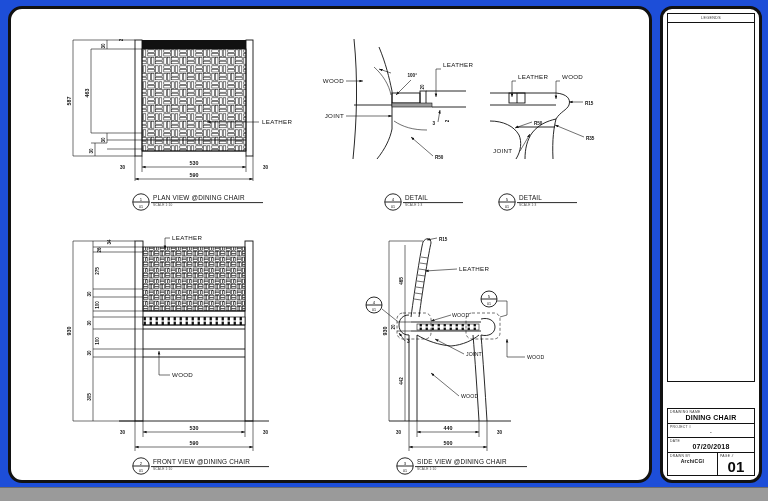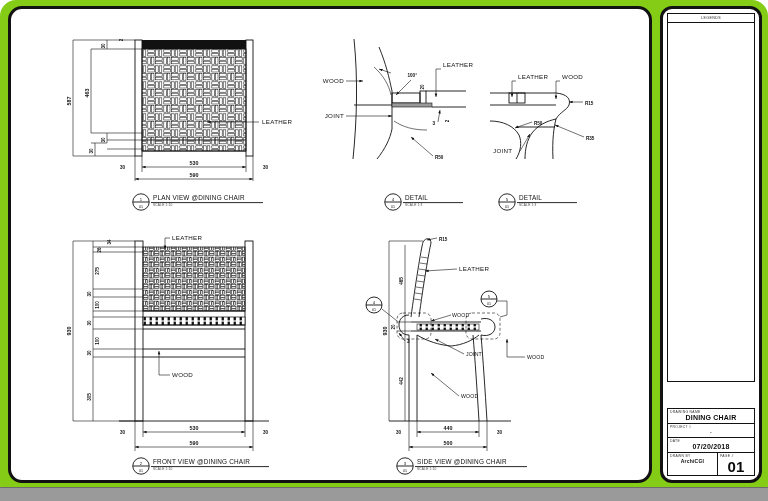--- a/index.html
+++ b/index.html
@@ -6,22 +6,21 @@
   html, body { margin:0; padding:0; }
   body {
     width:768px; height:501px;
     background:#ffffff;
     font-family:"Liberation Sans", sans-serif;
     overflow:hidden;
     position:relative;
   }
   #sheet {
     position:absolute; left:0; top:0; width:768px; height:501px;
-    background:#84cc16;
-    border-radius:16px;
+    background:#1d4ed8;
   }
   
   .bottom-bar {
     position:absolute; left:0; top:487px; width:768px; height:14px;
     background:#9a9a9a; border-top:1px solid #6d6d6d;
   }
   
   .frame-main {
     position:absolute; left:8px; top:6px; width:644px; height:477px;
     border:3px solid #121212; border-radius:14px; background:#fff;

